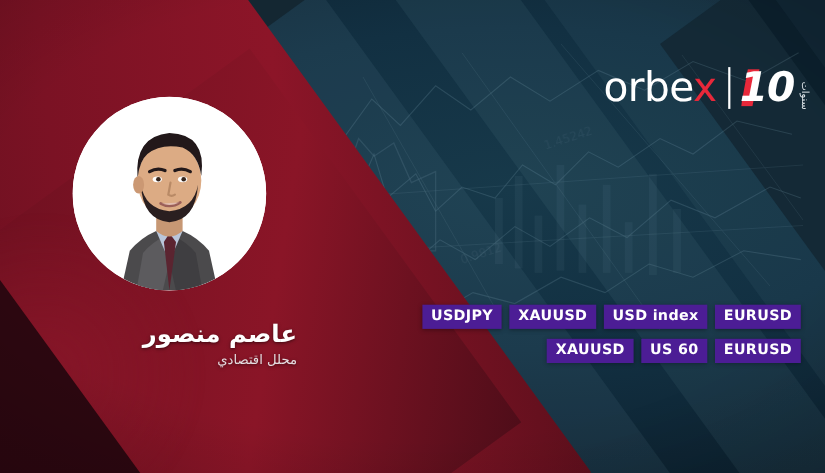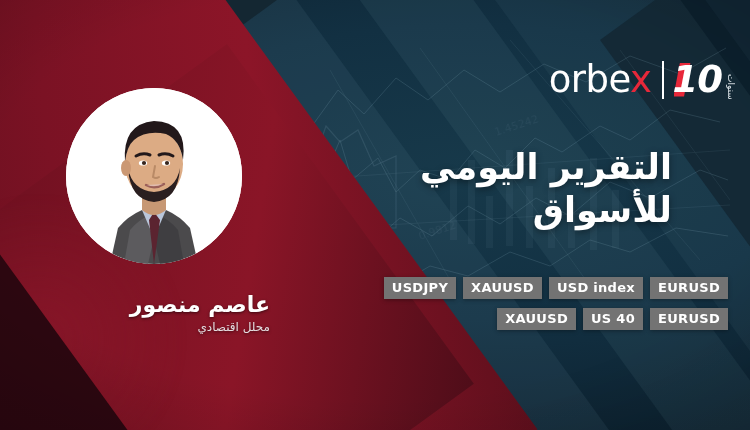--- a/index.html
+++ b/index.html
@@ -215,21 +215,21 @@
     width:320px;
     direction:ltr;
   }
   .pair-row{
     display:flex;
     justify-content:flex-end;
     gap:7px;
     margin-bottom:9px;
   }
   .pair-badge{
-    background:#737373;
+    background:#4c1d95;
     color:#ffffff;
     font-size:13px;
     font-weight:bold;
     letter-spacing:.3px;
     padding:4px 8px 5px 8px;
     line-height:1;
     white-space:nowrap;
     box-shadow:0 1px 4px rgba(0,0,0,.35);
   }
 </style>
@@ -334,29 +334,28 @@
   <div class="logo">
     <div class="logo-word"><span>orbe</span><span class="x">x</span></div>
     <div class="logo-divider"></div>
     <div class="logo-ten">
       <i class="red-slash"></i>
       <span>10</span>
     </div>
     <div class="logo-years">سنوات</div>
   </div>
 
-  <div class="headline">التقرير اليومي للأسواق</div>
 
   <div class="pairs">
     <div class="pair-row">
       <div class="pair-badge">USDJPY</div>
       <div class="pair-badge">XAUUSD</div>
       <div class="pair-badge">USD index</div>
       <div class="pair-badge">EURUSD</div>
     </div>
     <div class="pair-row">
       <div class="pair-badge">XAUUSD</div>
-      <div class="pair-badge">US 40</div>
+      <div class="pair-badge">US 60</div>
       <div class="pair-badge">EURUSD</div>
     </div>
   </div>
 
 </div>
 
 </body></html>

